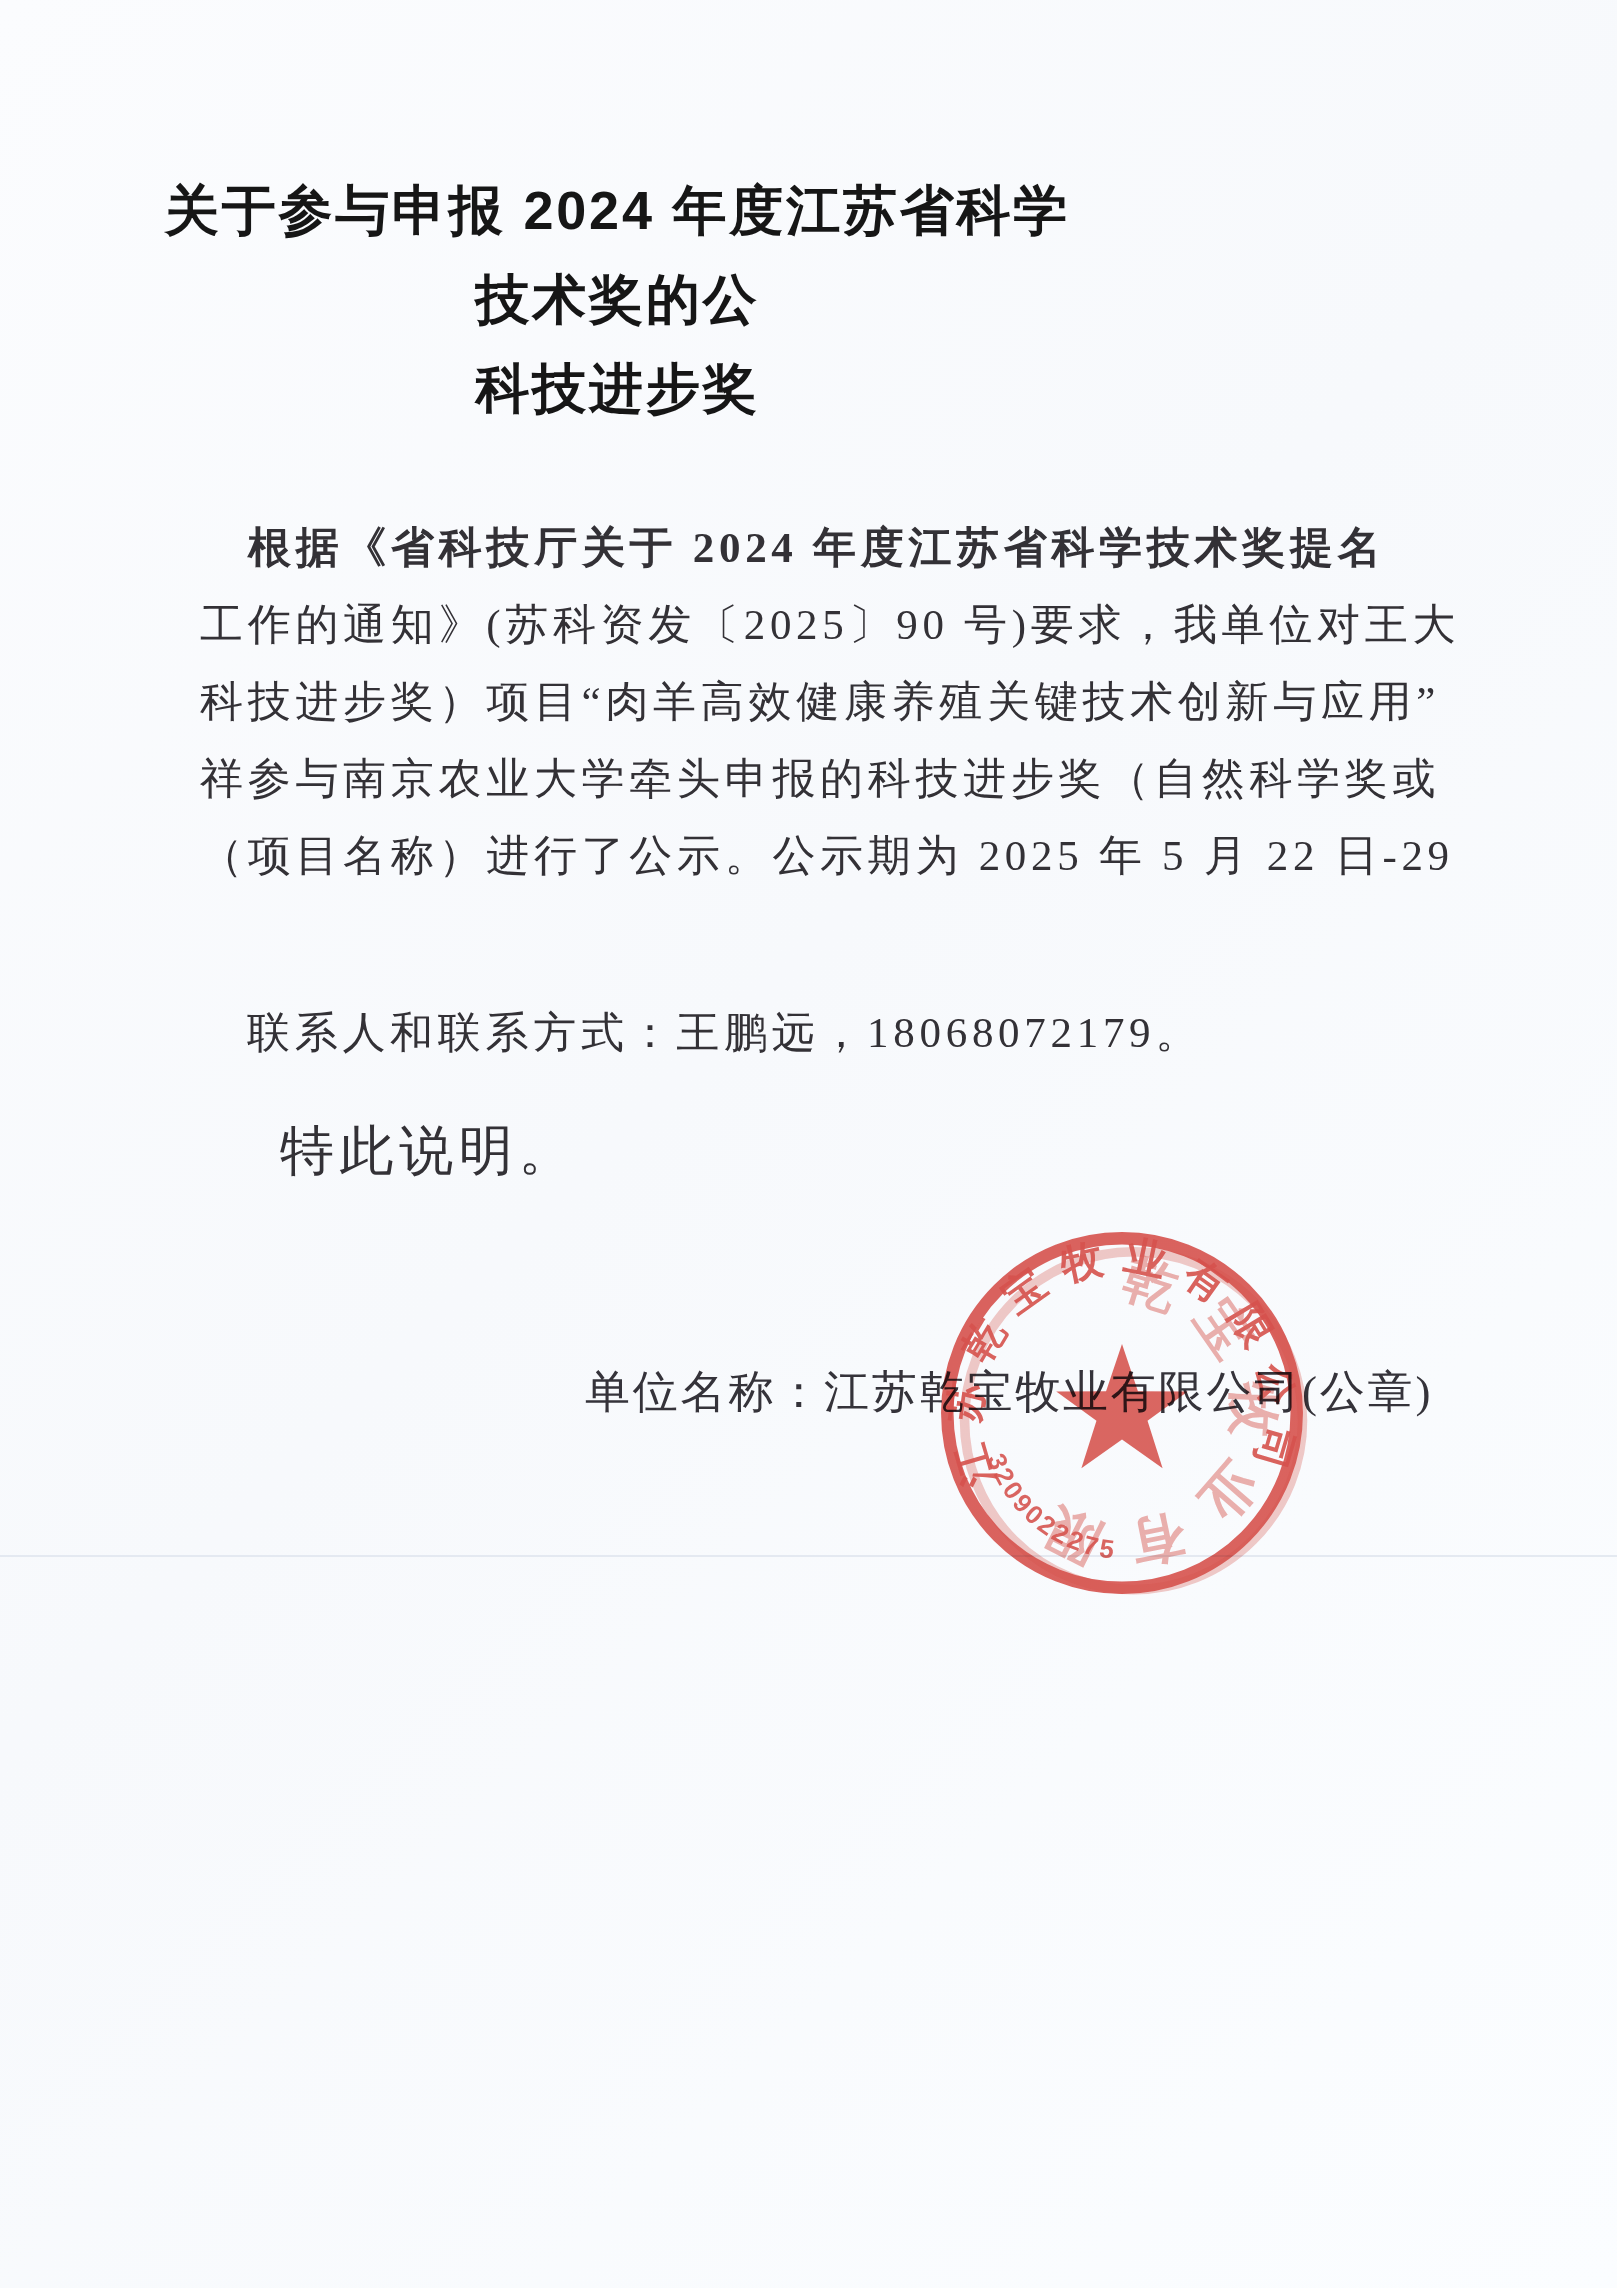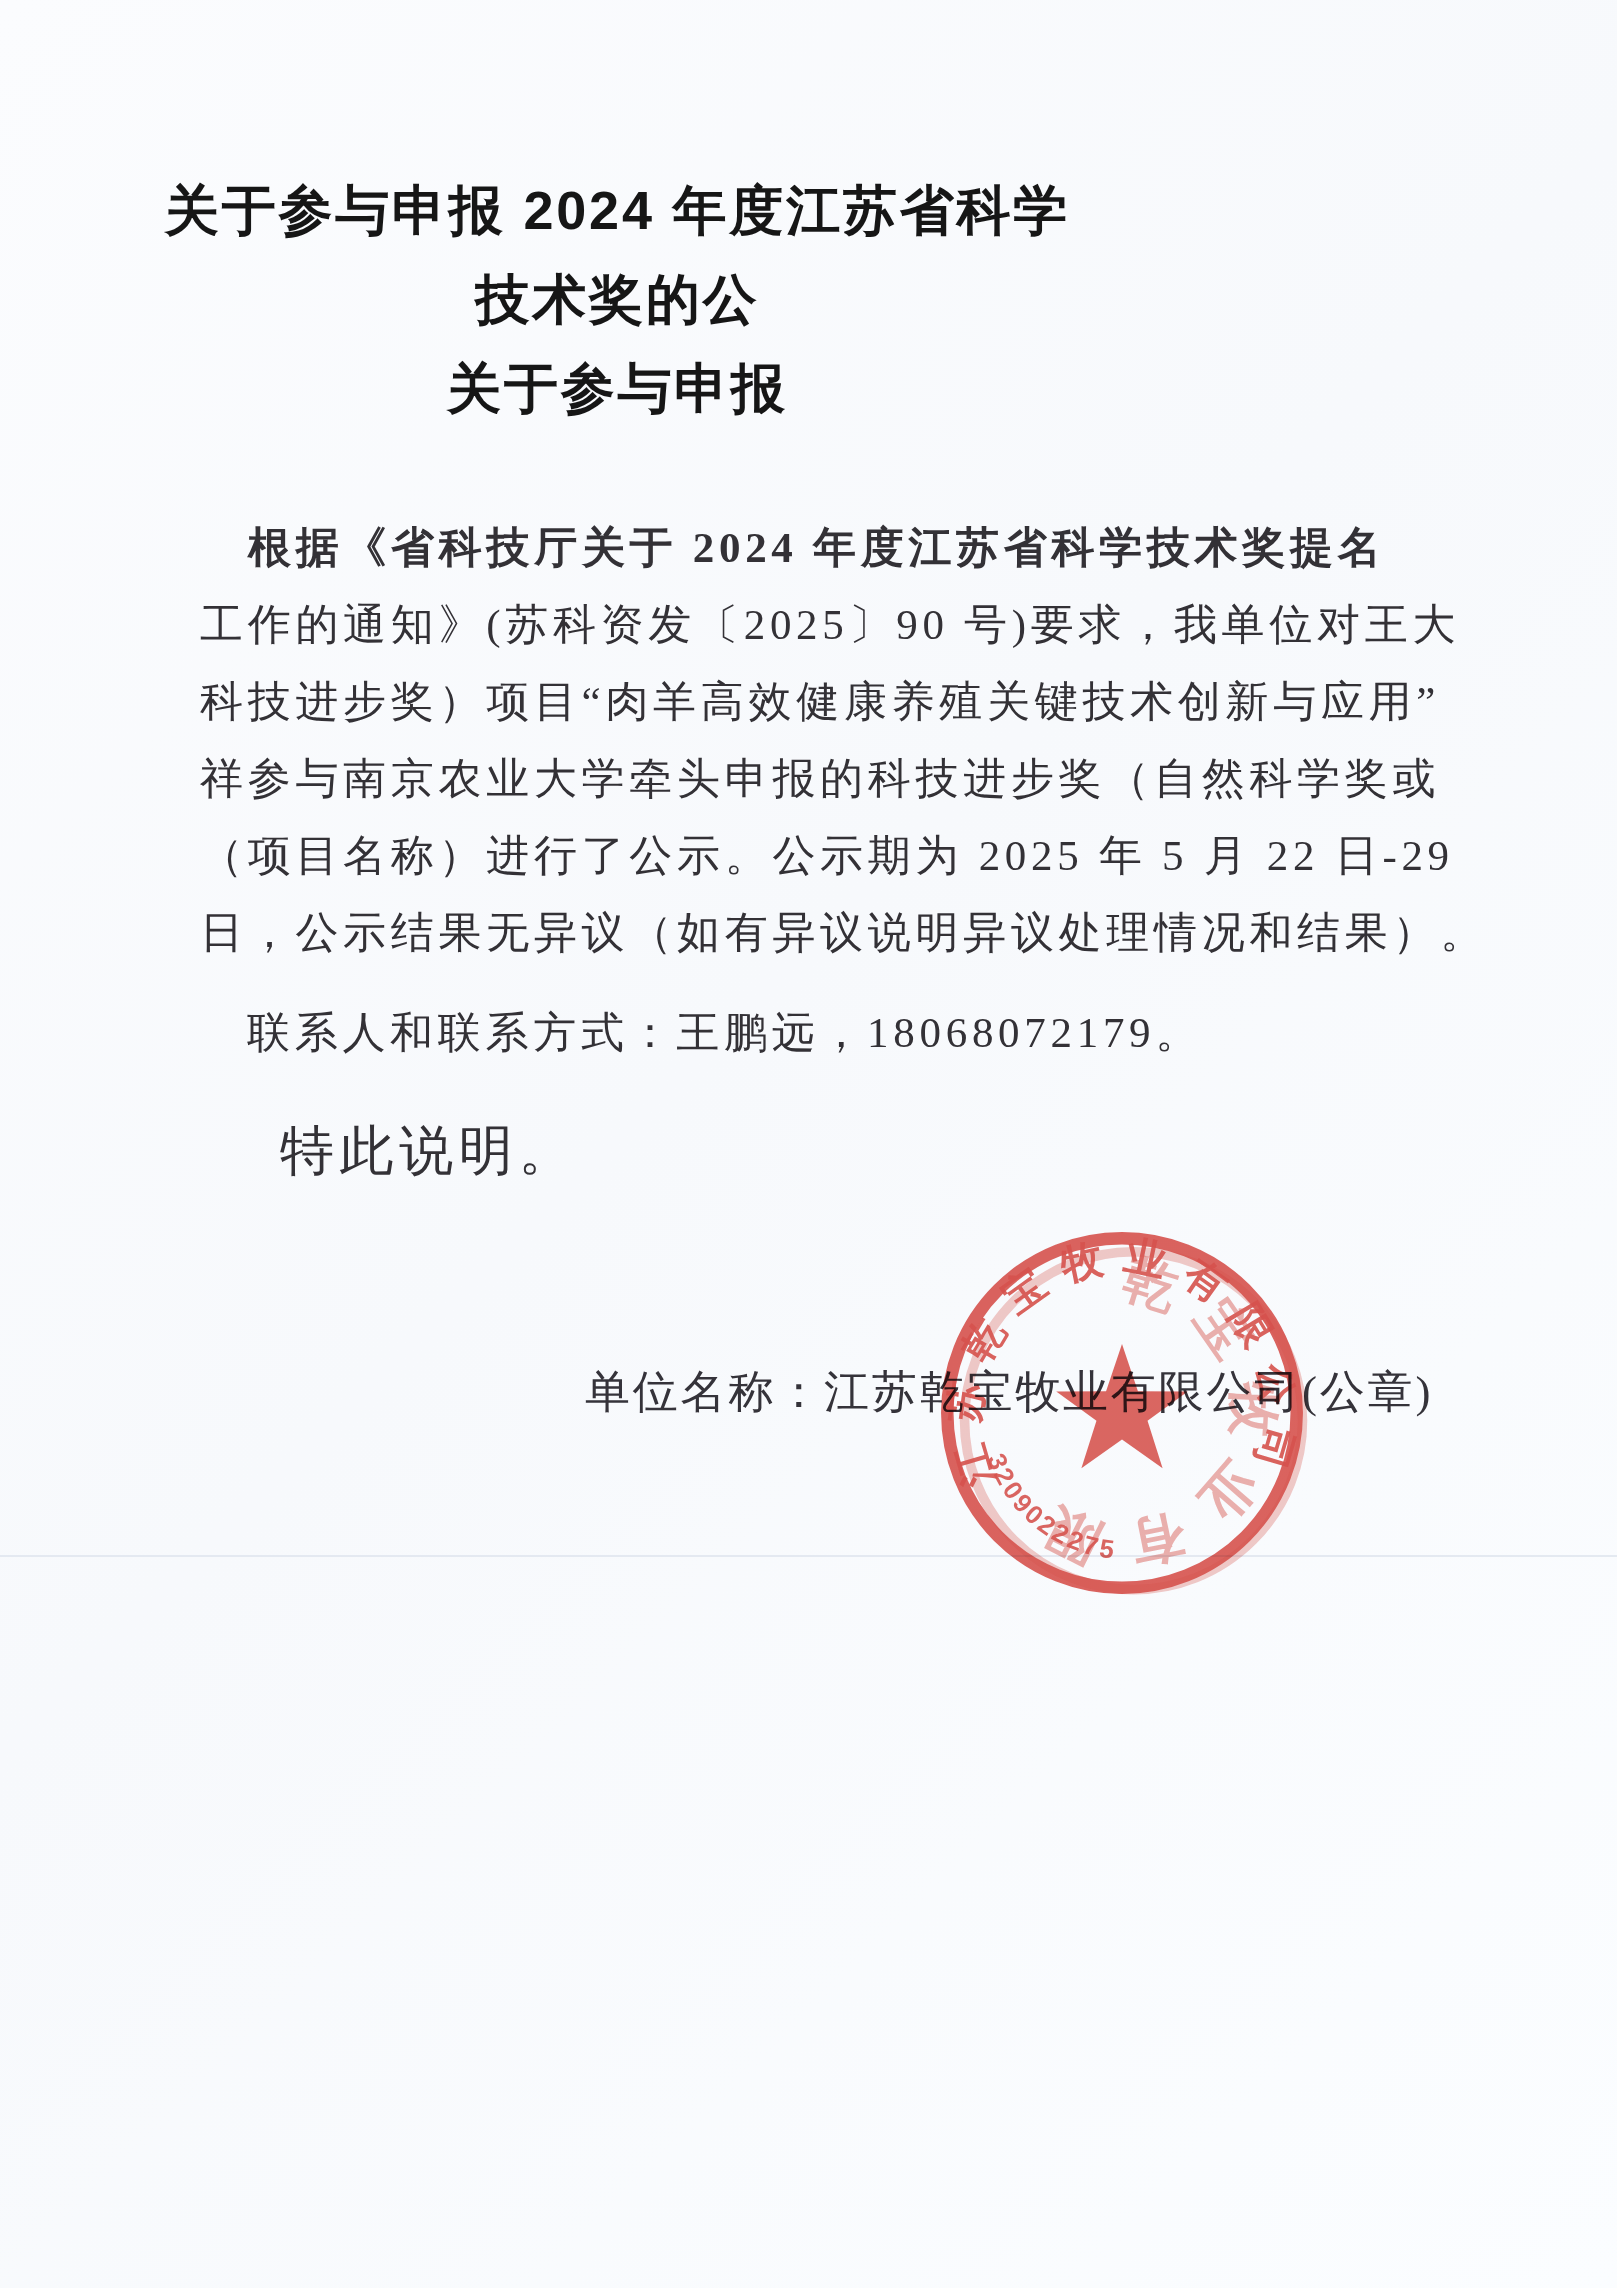--- a/index.html
+++ b/index.html
@@ -105,30 +105,29 @@
   }
   .seal svg { width: 100%; height: 100%; }
 </style>
 </head>
 <body>
 
 <div class="page">
 
   <div class="doc-title">
     <div>关于参与申报 2024 年度江苏省科学技术奖的公</div>
-    <div>关于参与申报</div>
+    <div>科技进步奖</div>
   </div>
 
   <div class="body-block">
     <div class="body-line indent">根据《省科技厅关于 2024 年度江苏省科学技术奖提名</div>
     <div class="body-line">工作的通知》(苏科资发〔2025〕90 号)要求，我单位对王大</div>
     <div class="body-line">科技进步奖）项目“肉羊高效健康养殖关键技术创新与应用”</div>
     <div class="body-line">祥参与南京农业大学牵头申报的科技进步奖（自然科学奖或</div>
     <div class="body-line">（项目名称）进行了公示。公示期为 2025 年 5 月 22 日-29</div>
-    <div class="body-line">日，公示结果无异议（如有异议说明异议处理情况和结果）。</div>
   </div>
 
   <div class="contact-line">联系人和联系方式：王鹏远，18068072179。</div>
 
   <div class="closing-line">特此说明。</div>
 
   <div class="signature-line">单位名称：江苏乾宝牧业有限公司(公章)</div>
 
 
   <div class="scan-line"></div>

